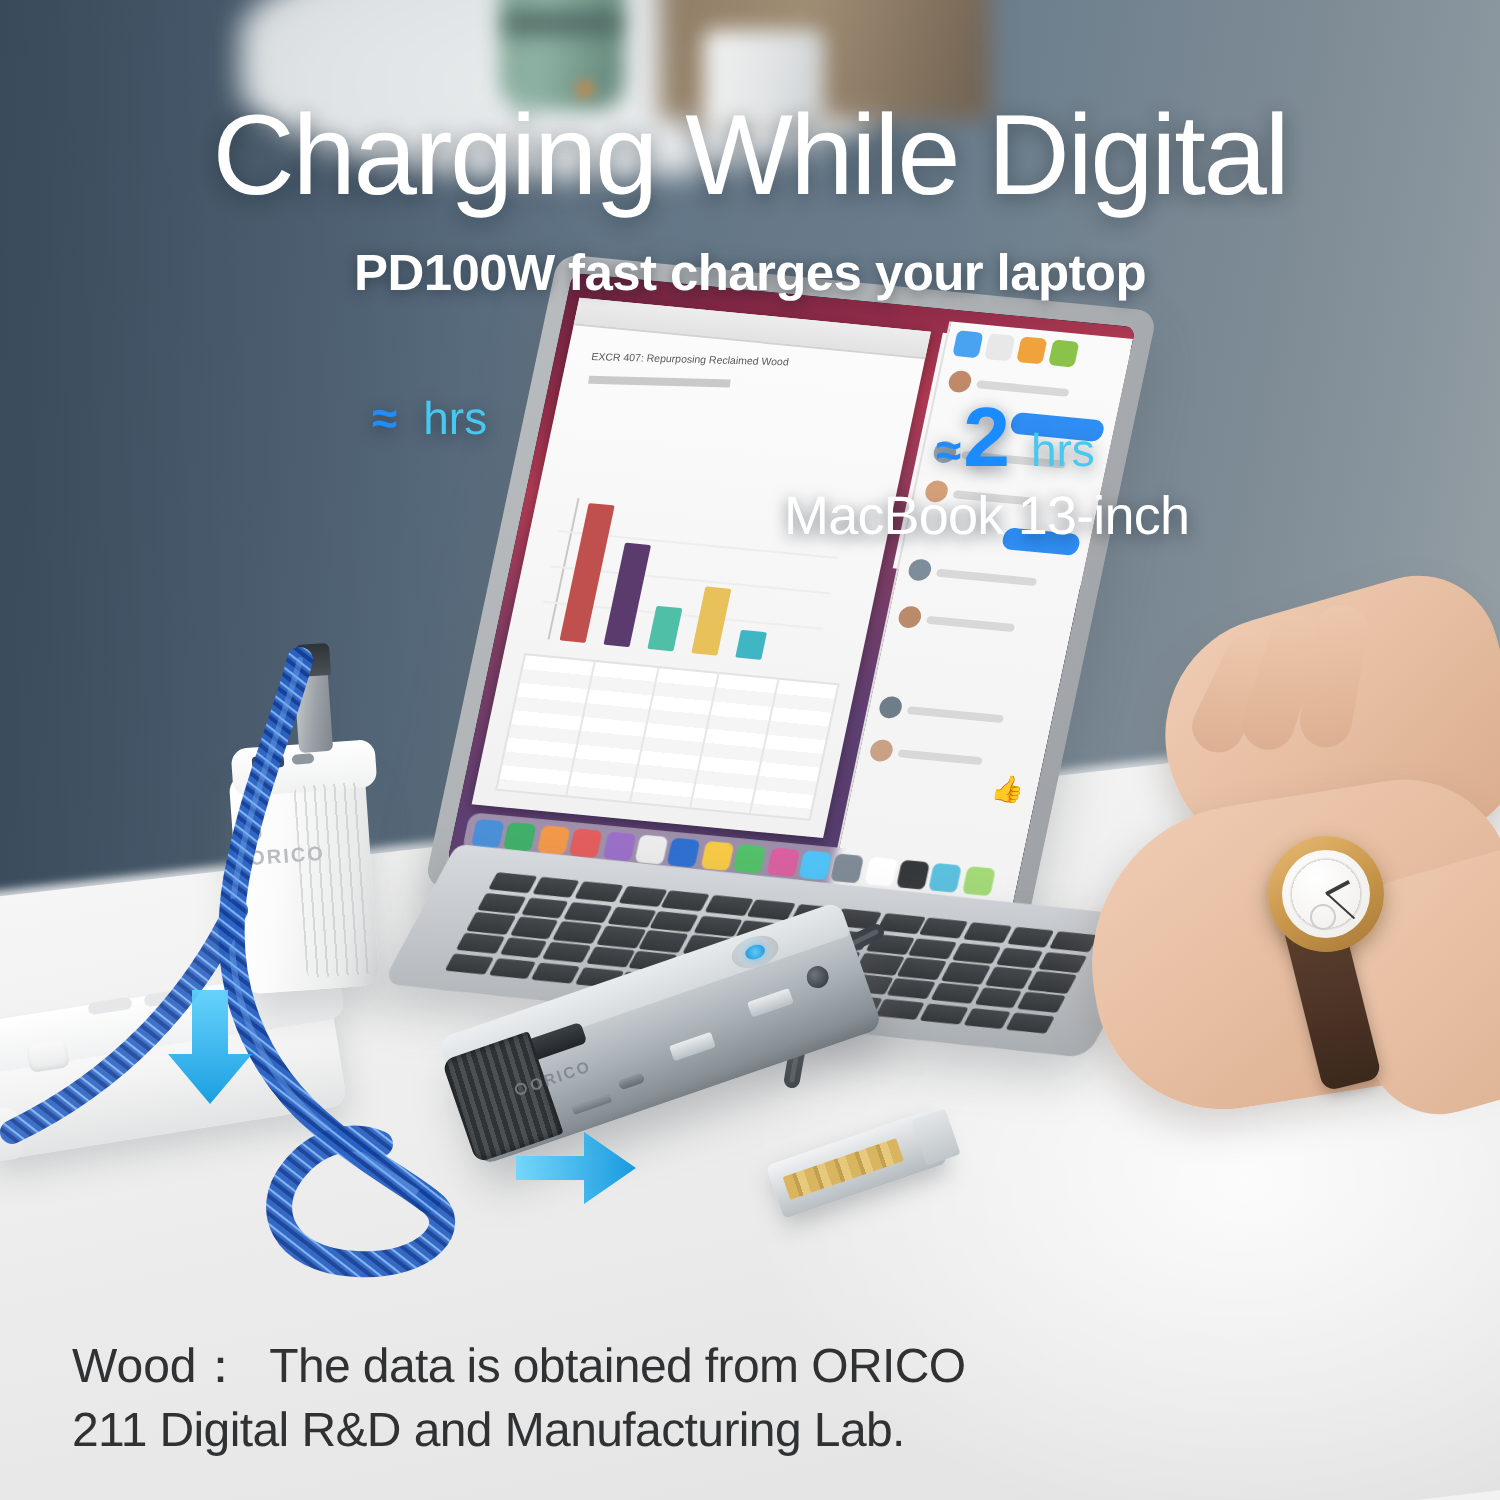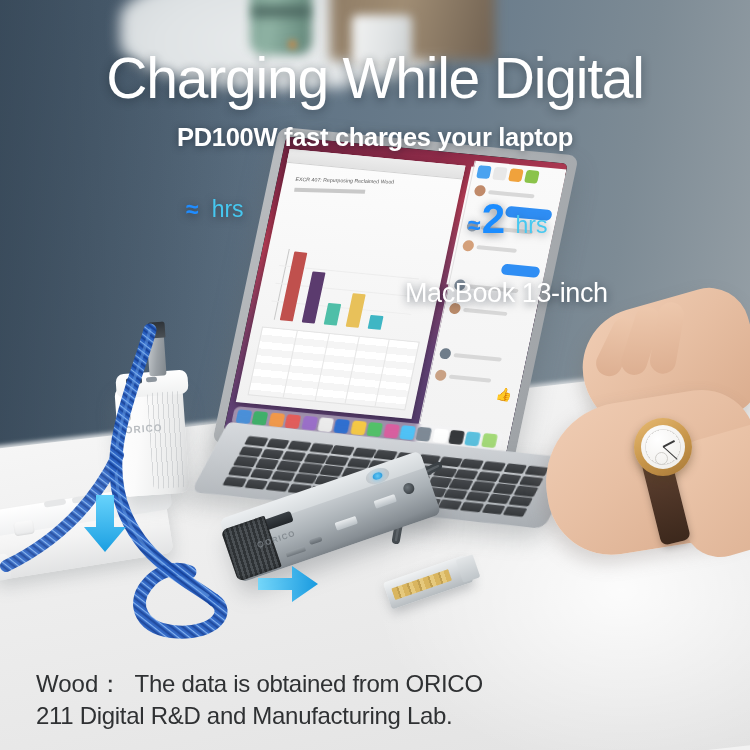--- a/index.html
+++ b/index.html
@@ -422,21 +422,21 @@
   .stat .num { font-size:42px; color:#1a8cff; letter-spacing:-1.5px; }
   .stat .unit { font-size:23px; color:#46c8f0; margin-left:12px; font-weight:400; }
   #stat1 { left:186px; top:198px; }
   #stat2 { left:468px; top:198px; }
   .devlabel {
     position:absolute; font-size:27px; color:#ffffff; font-weight:400;
     letter-spacing:-.4px; white-space:nowrap;
     text-shadow:0 2px 8px rgba(15,25,40,.55);
   }
   #dev1 { left:88px; top:243px; }
-  #dev2 { left:405px; top:243px;margin-top:35px; }
+  #dev2 { left:392px; top:243px; }
   .note {
     position:absolute; left:36px; top:668px; width:620px;
     font-size:24px; line-height:1.35; color:#2f3133; font-weight:400;
     letter-spacing:-.3px;
   }
   .note .lbl { letter-spacing:0; }
 </style>
 </head>
 <body>
 

